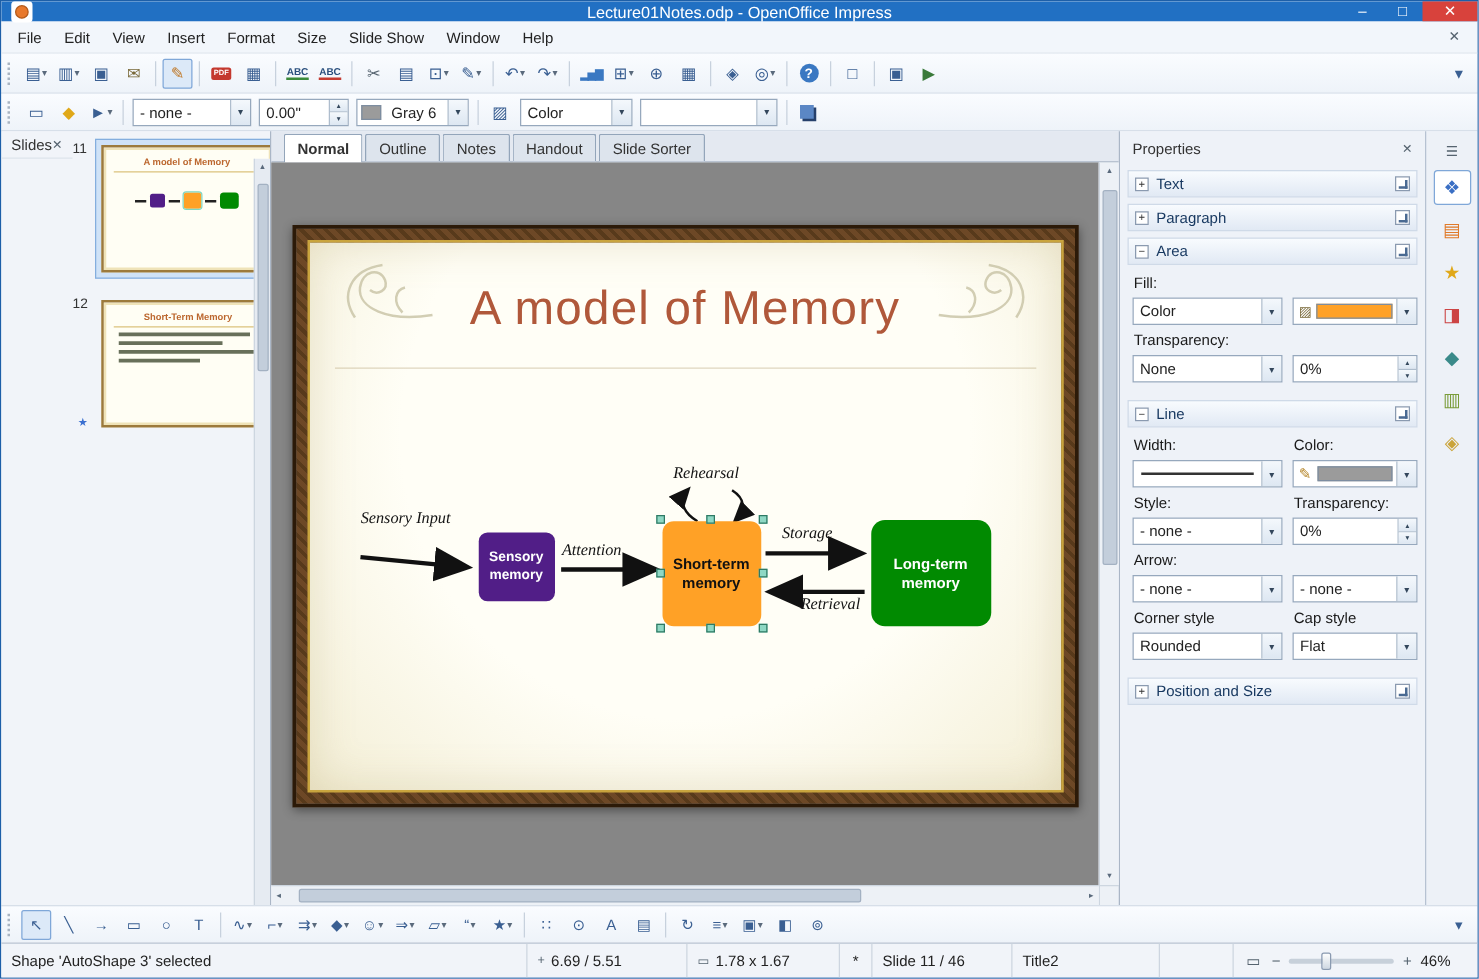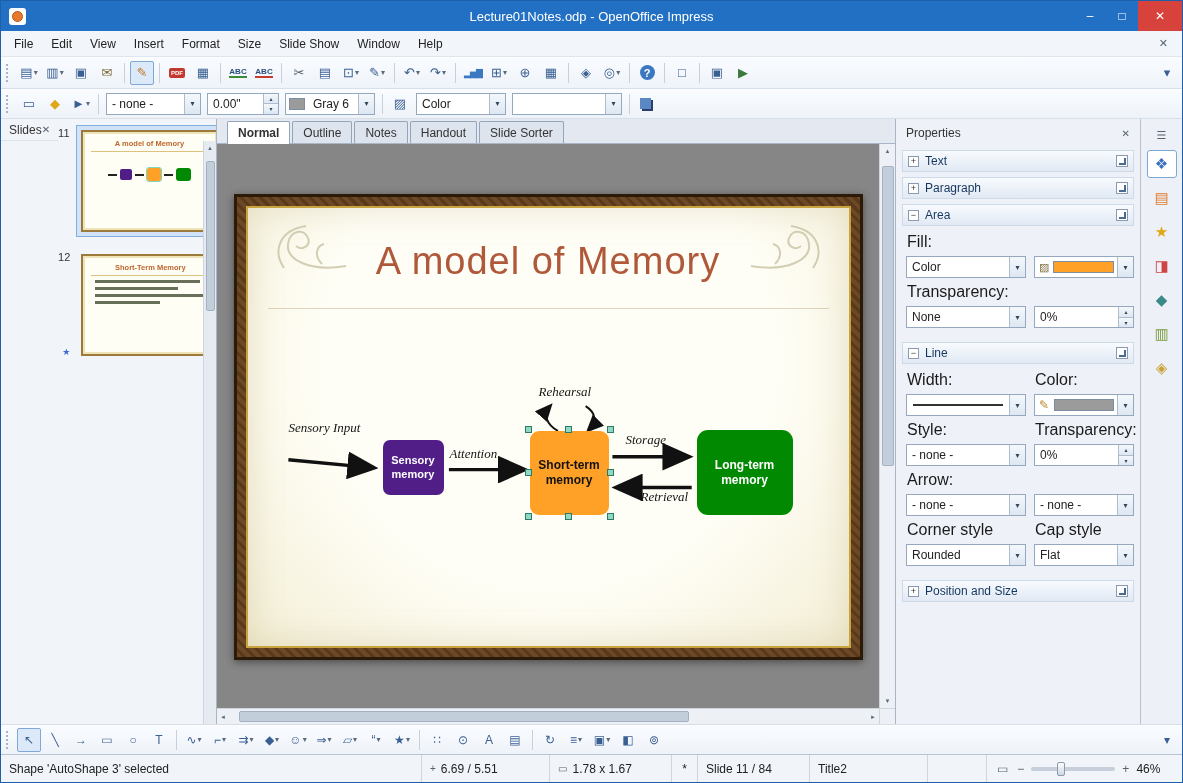--- a/index.html
+++ b/index.html
@@ -1,20 +1,20 @@
 <!DOCTYPE html>
 <html><head>
 <meta charset="utf-8">
 <style>
 *{box-sizing:border-box;margin:0;padding:0}
 body{font-family:"Liberation Sans",sans-serif;font-size:12px;color:#222;background:#98a5b5}
 #window{width:1183px;height:783px;display:flex;flex-direction:column;border:1px solid #1d5fa8;background:#eef2f8;position:relative;overflow:hidden}
 
 
-.titlebar{height:30px;background:#2170c3;display:flex;align-items:center;color:#fff;flex:0 0 auto;position:relative}
+.titlebar{height:16px;background:#2170c3;display:flex;align-items:center;color:#fff;flex:0 0 auto;position:relative}
 .app-ico{width:17px;height:17px;margin:0 6px 0 8px;background:#fff;border-radius:3px;display:flex;align-items:center;justify-content:center}
 .app-ico i{width:11px;height:11px;border-radius:50%;background:#e8792c;border:1px solid #b35a1a;display:block}
 .tb-title{position:absolute;left:0;right:0;text-align:center;font-size:13px;pointer-events:none}
 .wc{display:flex;height:100%;margin-left:auto}
 .wcb{width:32px;display:flex;align-items:center;justify-content:center;font-size:12px;color:#fff;cursor:default}
 .wcb.close{background:#d8423c;width:44px}
 
 
 .menubar{height:26px;background:#f2f6fb;display:flex;align-items:center;padding:0 4px;border-bottom:1px solid #e0e6ee;flex:0 0 auto}
 .mitem{padding:4px 9px;color:#222}
@@ -116,21 +116,21 @@
 
 .props{width:245px;border-left:1px solid #aab6c6;background:#eef2f8;display:flex;flex-direction:column;padding:2px 6px}
 .pphead{height:24px;display:flex;align-items:center;padding:0 4px;color:#333}
 .sech{height:22px;display:flex;align-items:center;gap:6px;padding:0 5px;background:linear-gradient(#f8fbfe,#e1e9f4);border:1px solid #cfdae8;margin-top:5px}
 .exp{width:11px;height:11px;border:1px solid #8a9ab0;background:#fff;font-size:9px;line-height:9px;text-align:center;color:#333}
 .sechl{font-weight:normal;color:#16375f;font-size:12px}
 .launch{width:12px;height:12px;border:1px solid #8a9ab0;background:#fff;margin-left:auto;position:relative}
 .launch:after{content:"";position:absolute;right:1px;bottom:1px;width:5px;height:5px;border-right:2px solid #4a6a92;border-bottom:2px solid #4a6a92}
 .secb{padding:7px 4px 9px}
 .grid2{display:grid;grid-template-columns:120px 100px;column-gap:8px;row-gap:5px;align-items:center}
-.lbl{font-size:16px;color:#1a1a1a;padding-left:1px}
+.lbl{font-size:12px;color:#1a1a1a;padding-left:1px}
 .props .sel,.props .spin{margin:0;height:22px}
 .pencil{color:#b5862a;font-size:12px;margin:0 2px 0 4px}
 .bucket{color:#7a6a3a;font-size:11px;margin:0 1px 0 4px}
 
 
 .strip{width:42px;background:#edf1f7;border-left:1px solid #b6c2d2;display:flex;flex-direction:column;align-items:center;padding-top:4px}
 .sicon{width:30px;height:28px;display:flex;align-items:center;justify-content:center;font-size:15px;margin:3px 0;border:1px solid transparent;border-radius:3px}
 .sicon.selected{background:#fff;border-color:#7fa7d8}
 .sicon.small{height:18px;font-size:11px;color:#55636f}
 .c-blue{color:#3a6fc4}.c-orange{color:#e07a2a}.c-yellow{color:#e0a818}.c-red{color:#cc4444}.c-green{color:#7a9c3a}.c-teal{color:#3a8a8a}.c-gold{color:#caa43a}
@@ -701,21 +701,21 @@
       <span>6.69 / 5.51</span>
     </div>
     <div class="seg" style="width:122px" data-name="object-size-status">
       <span class="ic" data-name="size-icon">▭</span>
       <span>1.78 x 1.67</span>
     </div>
     <div class="seg" style="width:26px;justify-content:center" data-name="modified-indicator">
         <span>*</span>
       </div>
     <div class="seg" style="width:112px" data-name="slide-number-status">
-        <span>Slide 11 / 84</span>
+        <span>Slide 11 / 46</span>
       </div>
     <div class="seg" style="width:118px" data-name="layout-status">
         <span>Title2</span>
       </div>
     <div class="seg" style="flex:1"></div>
     <div class="seg" style="width:196px" data-name="zoom-controls">
       <span class="zbtn" data-name="zoom-fit-icon">▭</span>
       <span class="zbtn" data-name="zoom-out-icon">−</span>
       <div class="zoomtrack" data-name="zoom-slider">
           <div class="zoomthumb" data-name="zoom-slider-thumb"></div>

